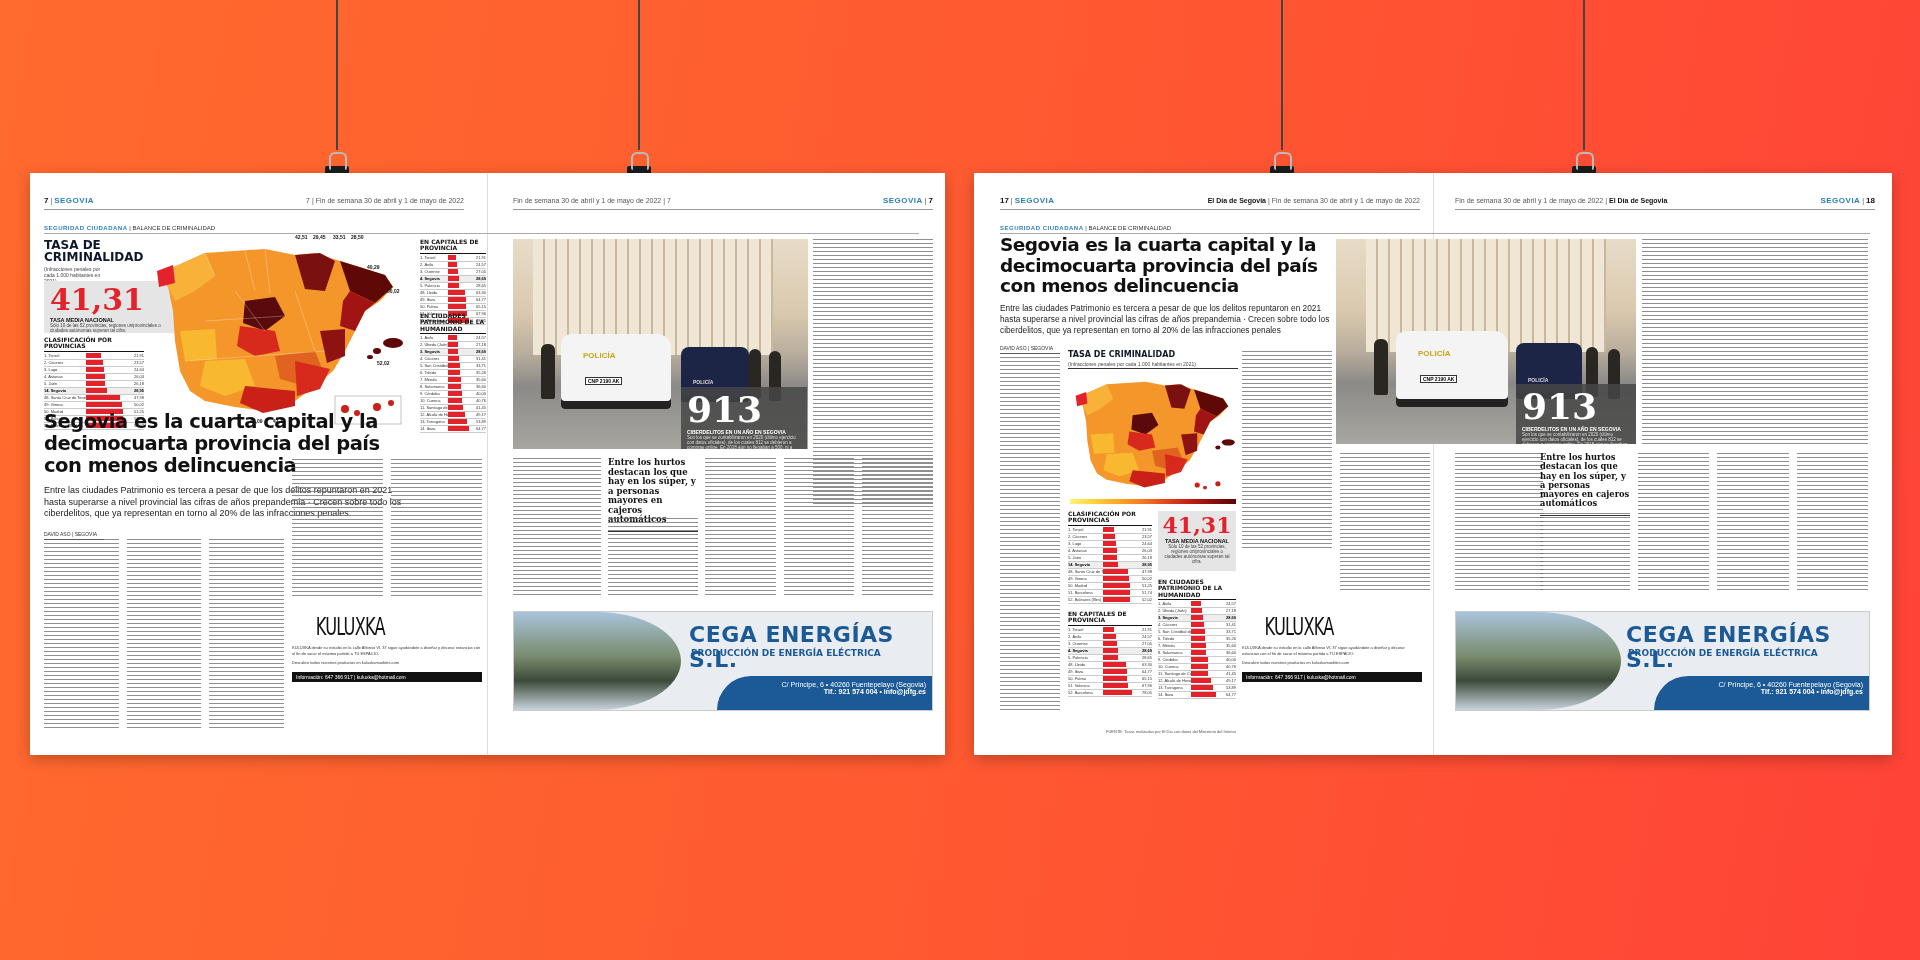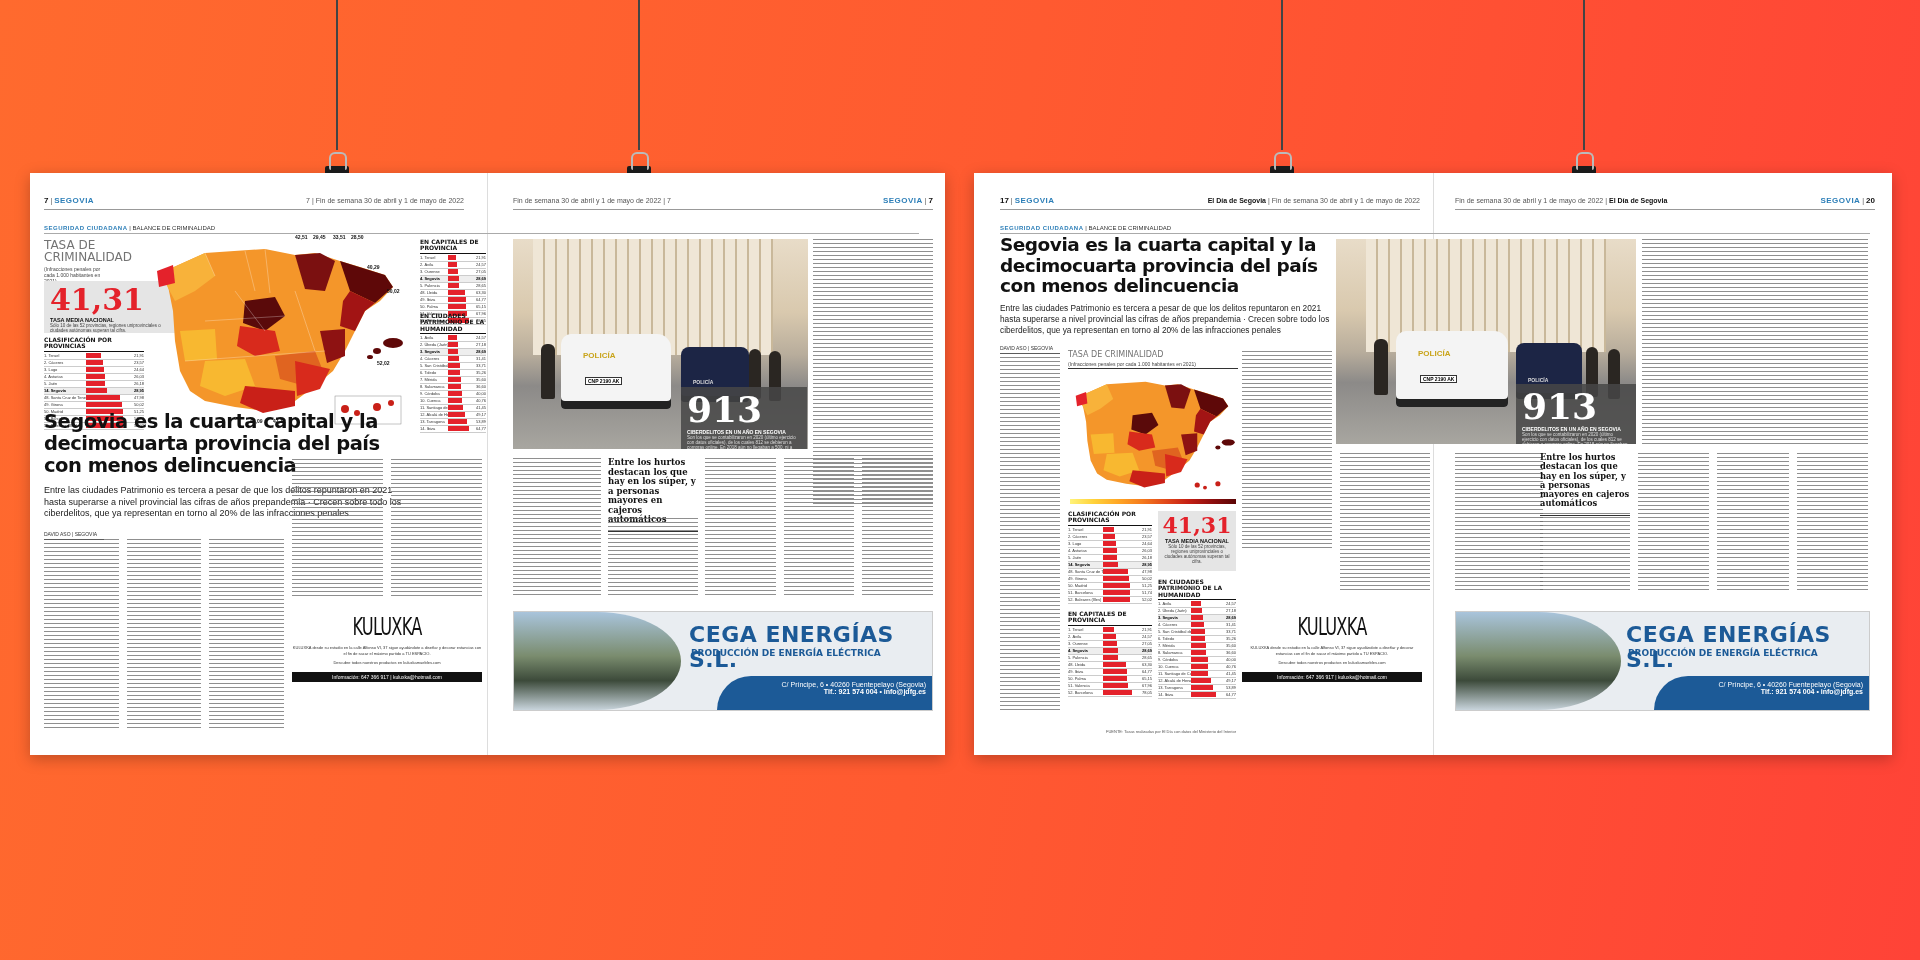--- a/index.html
+++ b/index.html
@@ -14,21 +14,21 @@
 .hdr .sec{color:#2d7fb8;font-weight:bold;font-size:8px;letter-spacing:.5px}
 .hdr .pn{color:#111;font-weight:bold;font-size:8px}
 .hdr b{color:#111}
 .kicker{position:absolute;font-family:"Liberation Sans",sans-serif;font-size:6px;color:#333;border-bottom:1px solid #aaa;padding-bottom:2px}
 .kicker .k1{color:#2d7fb8;font-weight:bold;letter-spacing:.5px}
 .headline{position:absolute;font-family:"DejaVu Sans",sans-serif;font-weight:bold;color:#111;letter-spacing:-.5px}
 .dek{position:absolute;font-family:"Liberation Sans",sans-serif;color:#222}
 .body-cols{position:absolute;display:flex;gap:8px}
 .body-col{flex:1;background:repeating-linear-gradient(180deg,#6a6a6a 0 1.5px,transparent 1.5px 4px);opacity:.75}
 .byline{position:absolute;font-family:"Liberation Sans",sans-serif;font-size:5px;color:#333;border-bottom:1px solid #333;padding-bottom:2px}
-.infotitle{position:absolute;font-family:"DejaVu Sans",sans-serif;font-weight:normal;color:#737373;line-height:1}
+.infotitle{position:absolute;font-family:"DejaVu Sans",sans-serif;font-weight:bold;color:#0f172a;line-height:1}
 .infosub{position:absolute;font-family:"Liberation Sans",sans-serif;font-size:5px;color:#444;line-height:1.2}
 .map{position:absolute}
 .bigstat{position:absolute;background:#e5e5e5;text-align:left}
 .bigstat .num{font-family:"DejaVu Serif",serif;color:#e4222b;font-weight:bold;line-height:1}
 .bigstat .lbl{font-family:"Liberation Sans",sans-serif;font-weight:bold;font-size:5.5px;color:#111;margin-top:2px}
 .bigstat .sub{font-family:"Liberation Sans",sans-serif;font-size:4.5px;color:#444}
 .rtable{position:absolute;font-family:"Liberation Sans",sans-serif;font-size:4px;color:#333}
 .rtable h4{font-family:"DejaVu Sans",sans-serif;font-size:6px;line-height:1.05;color:#111;border-bottom:1.5px solid #111;padding-bottom:1px;margin-bottom:1px}
 .rtable .row{display:flex;align-items:center;height:7px;border-bottom:.5px solid #ccc}
 .rtable .row .nm{width:42%;white-space:nowrap;overflow:hidden}
@@ -39,21 +39,21 @@
 .photo .bld{position:absolute;top:0;height:55%;background:repeating-linear-gradient(90deg,#efe6d6 0 10px,#c9b89a 10px 12px)}
 .photo .car1{position:absolute;background:#f4f4f4;border-radius:10px 14px 4px 4px;box-shadow:inset 0 -8px 0 #222}
 .photo .car2{position:absolute;background:#1c2545;border-radius:8px 8px 4px 4px;box-shadow:inset 0 -6px 0 #0c0f1c}
 .photo .pol{position:absolute;font-family:"Liberation Sans",sans-serif;font-weight:bold;font-size:8px}
 .photo .person{position:absolute;background:#2a2622;border-radius:6px 6px 2px 2px}
 .photo .statbox{position:absolute;background:rgba(70,70,70,.85);color:#fff;padding:4px 6px}
 .photo .statbox .n{font-family:"DejaVu Serif",serif;font-size:36px;line-height:1;font-weight:bold}
 .photo .statbox .l{font-family:"Liberation Sans",sans-serif;font-size:5px;font-weight:bold;margin-top:2px}
 .photo .statbox .s{font-family:"Liberation Sans",sans-serif;font-size:4.5px;color:#ddd}
 .subhead{position:absolute;font-family:"DejaVu Serif",serif;font-weight:bold;color:#111;line-height:1.12;border-bottom:1px solid #333;padding-bottom:6px}
-.ad-k{position:absolute;text-align:center;font-family:"Liberation Sans",sans-serif}
+.ad-k{position:absolute;text-align:left;font-family:"Liberation Sans",sans-serif}
 .ad-k .logo{font-family:"DejaVu Sans",sans-serif;font-size:24px;letter-spacing:-1px;color:#111;font-stretch:condensed;transform:scaleX(.75)}
 .ad-k .txt{font-size:4px;color:#333;line-height:1.4;margin-top:4px}
 .ad-k .bar{background:#111;color:#fff;font-size:5px;padding:2px 4px;margin-top:6px}
 .ad-c{position:absolute;overflow:hidden;background:#e9edf1;border:.5px solid #ccc}
 .ad-c .pic{position:absolute;left:0;top:0;bottom:0;width:40%;border-radius:0 50% 50% 0/0 50% 50% 0;background:linear-gradient(180deg,#a9c4dc 0%,#7a8c6e 45%,#3c4a3a 70%,#c8d4dc 100%)}
 .ad-c .t1{position:absolute;font-family:"DejaVu Sans",sans-serif;font-weight:bold;color:#1c5a97;letter-spacing:.5px}
 .ad-c .t2{position:absolute;font-family:"DejaVu Sans",sans-serif;font-weight:bold;color:#1c5a97}
 .ad-c .foot{position:absolute;right:0;bottom:0;background:#1c5a97;color:#fff;font-family:"Liberation Sans",sans-serif;text-align:right;padding:5px 6px 3px 30px;border-radius:60px 0 0 0}
 .source{position:absolute;font-family:"Liberation Sans",sans-serif;font-size:4px;color:#555}
 .scale{position:absolute;height:5px;background:linear-gradient(90deg,#fff37a,#ffd23a,#ffa826,#f57c1e,#e24a1a,#c41f14,#8e0e0e,#5a0505)}
@@ -398,21 +398,21 @@
 
 <div class="spread" style="left:974px;width:918px">
   <div class="gutter" style="left:459px"></div>
 
   <div class="hdr" style="left:26px;width:420px">
     <span><span class="pn">17</span> | <span class="sec">SEGOVIA</span></span>
     <span><b>El Día de Segovia</b> | <span>Fin de semana 30 de abril y 1 de mayo de 2022</span></span>
   </div>
   <div class="hdr" style="left:481px;width:420px">
     <span><span>Fin de semana 30 de abril y 1 de mayo de 2022</span> | <b>El Día de Segovia</b></span>
-    <span><span class="sec">SEGOVIA</span> | <span class="pn">20</span></span>
+    <span><span class="sec">SEGOVIA</span> | <span class="pn">18</span></span>
   </div>
 
   <div class="kicker" style="left:26px;top:52px;width:870px">
     <span class="k1">SEGURIDAD CIUDADANA</span> | <span>BALANCE DE CRIMINALIDAD</span>
   </div>
 
   <div class="headline" style="left:26px;top:62px;width:335px;font-size:18.5px;line-height:1.12">Segovia es la cuarta capital y la decimocuarta provincia del país con menos delincuencia</div>
   <div class="dek" style="left:26px;top:130px;width:335px;font-size:8.3px;line-height:1.3">Entre las ciudades Patrimonio es tercera a pesar de que los delitos repuntaron en 2021 hasta superarse a nivel provincial las cifras de años prepandemia · Crecen sobre todo los ciberdelitos, que ya representan en torno al 20% de las infracciones penales</div>
 
   <div class="byline" style="left:26px;top:172px;width:60px">DAVID ASO | SEGOVIA</div>

